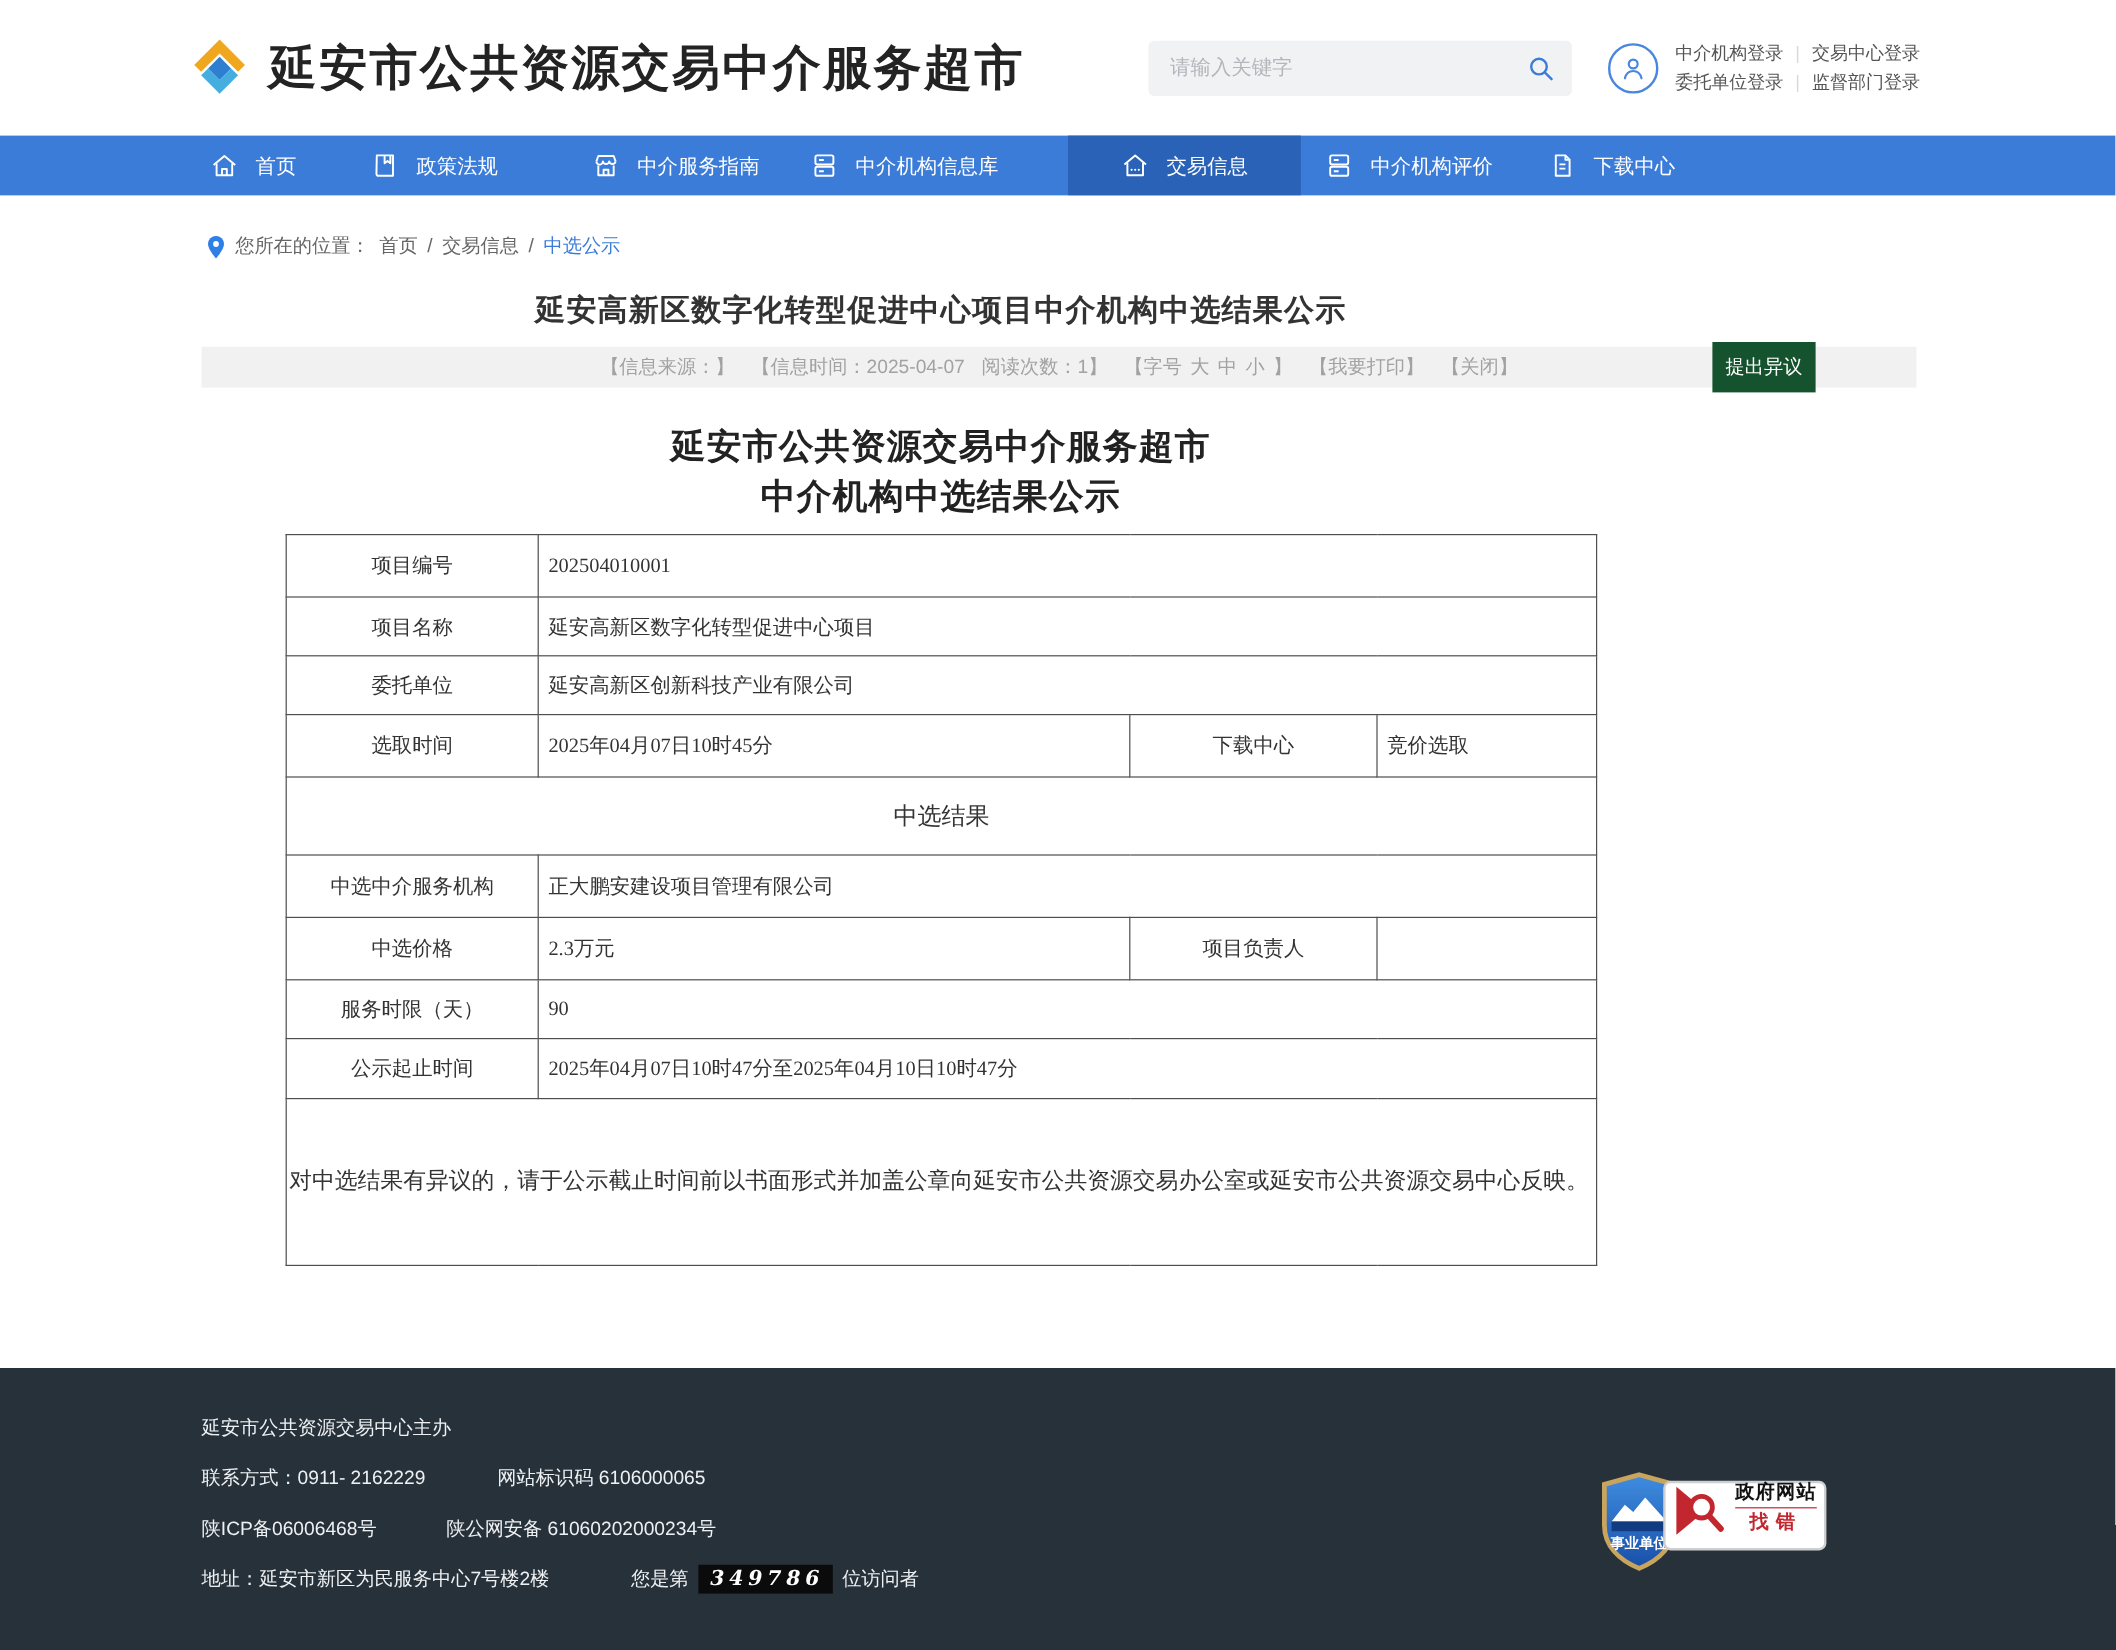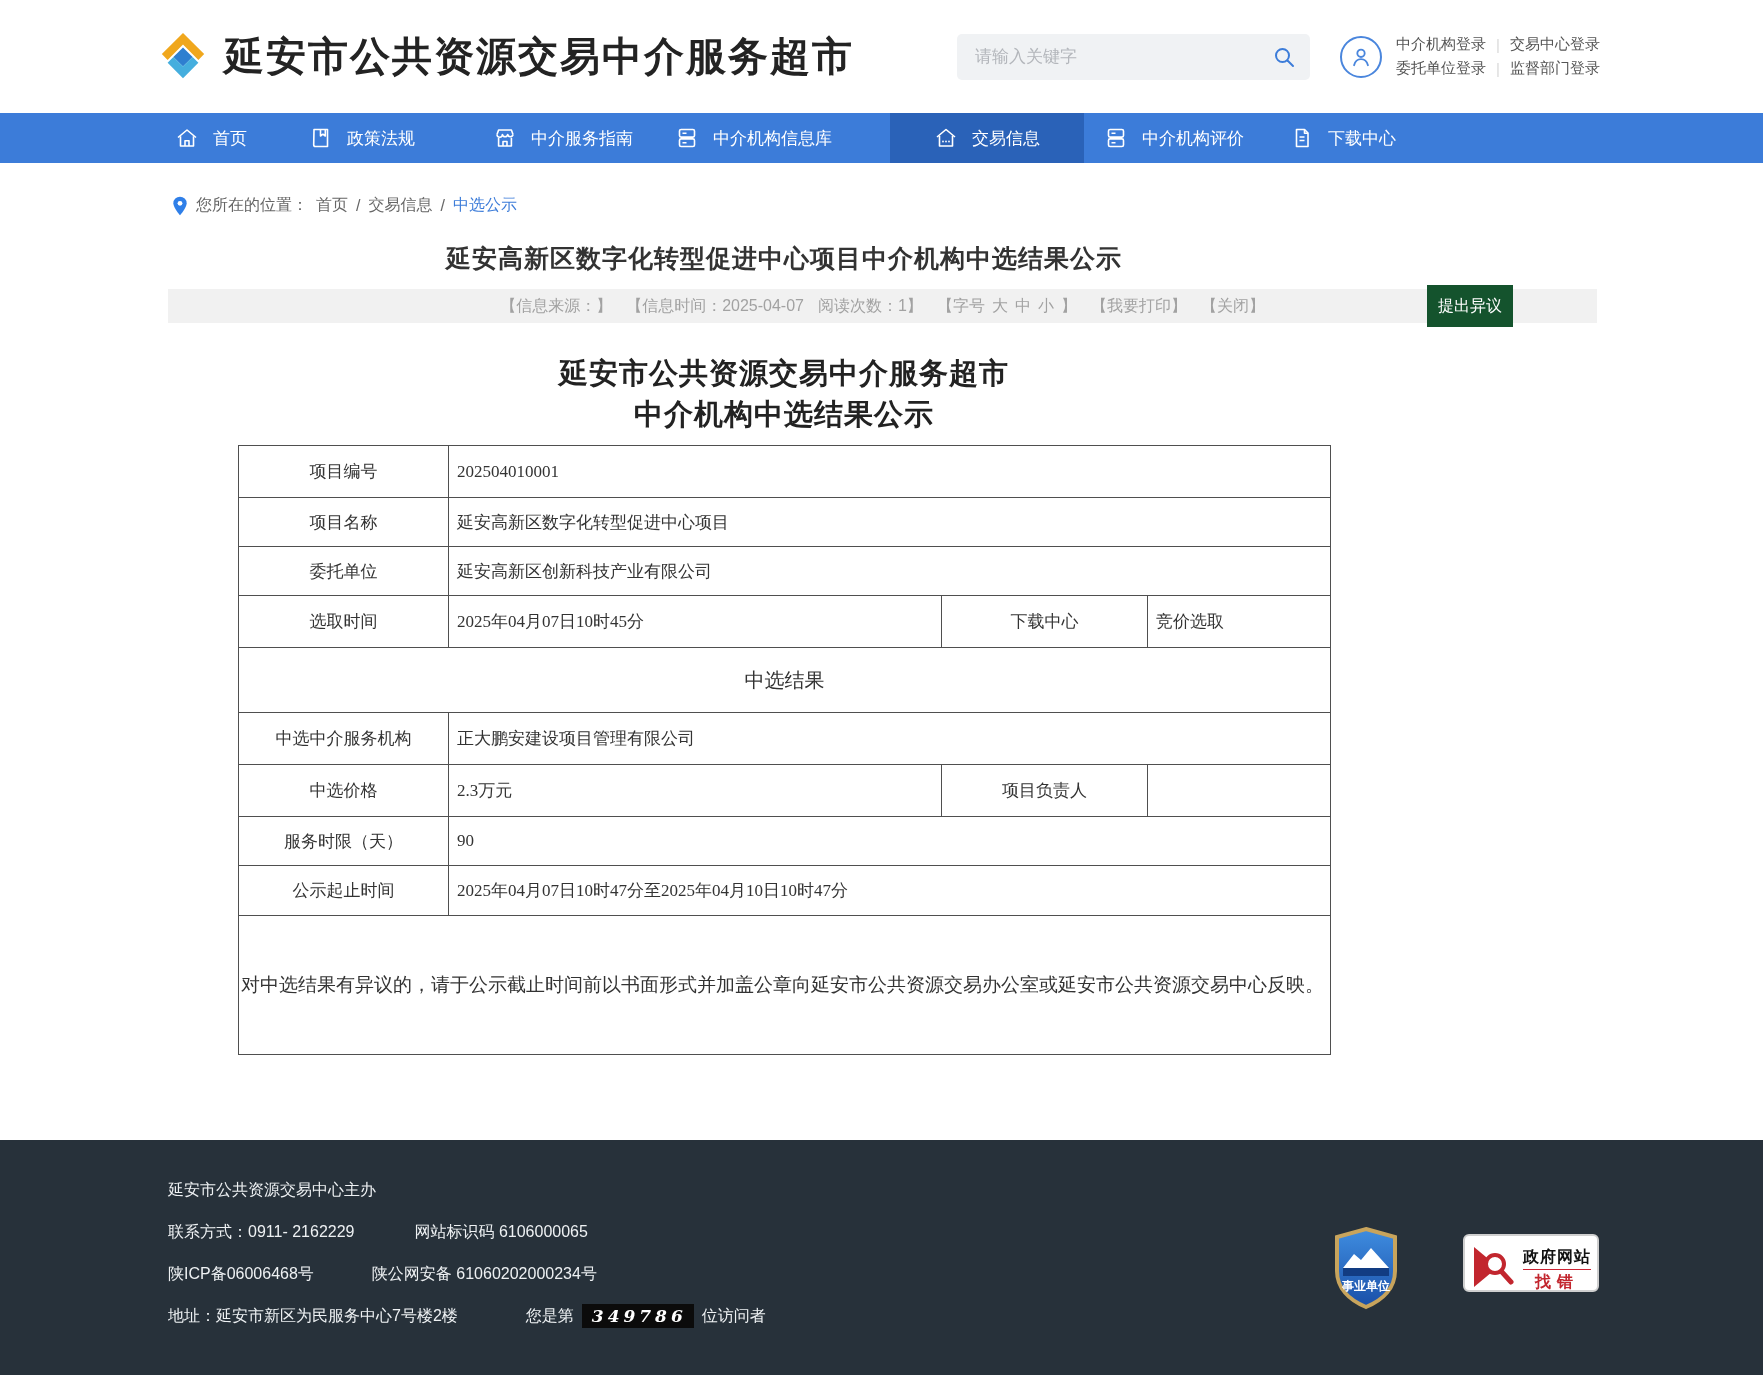--- a/index.html
+++ b/index.html
@@ -77,23 +77,23 @@
   .site-footer { height:235px; background:#27313a; color:#eef1f3; position:relative;
     padding:42px 0 0 168px; font-size:16px; }
   .f-line { display:flex; align-items:center; margin-bottom:26px; height:16px; }
   .f-line .gap60 { margin-left:60px; } .f-line .gap58 { margin-left:58px; }
   .f-line .gap68 { margin-left:68px; }
   .visitor { display:flex; align-items:center; gap:8px; }
   .counter { background:#0b0b0b; color:#fff; font-family:"DejaVu Serif", serif;
     font-weight:bold; font-style:italic; font-size:17px; letter-spacing:4px;
     padding:2px 7px 2px 10px; }
   .badge-shield { position:absolute; left:1332px; top:86px; cursor:pointer; }
-  .badge-find-error { position:absolute; left:1463px; top:94px; width:136px; height:58px;
+  .badge-find-error { position:absolute; left:1386px; top:94px; width:136px; height:58px;
     background:#fff; border:2px solid #cfcfcf; border-radius:6px; display:flex;
-    align-items:flex-end; padding:0 6px 0 6px; gap:6px; cursor:pointer; }
+    align-items:flex-start; padding:0 6px 0 6px; gap:6px; cursor:pointer; }
   .bfe-text { display:flex; flex-direction:column; align-items:center; line-height:1; }
   .bfe-line1 { color:#111; font-weight:700; font-size:16px; letter-spacing:1px;
     padding-bottom:4px; border-bottom:1px solid #c23; }
   .bfe-line2 { color:#c2262e; font-weight:700; font-size:16px; letter-spacing:6px;
     margin-top:4px; }
 </style>
 </head>
 <body>
 
 <header class="site-header" data-interactable="false">

